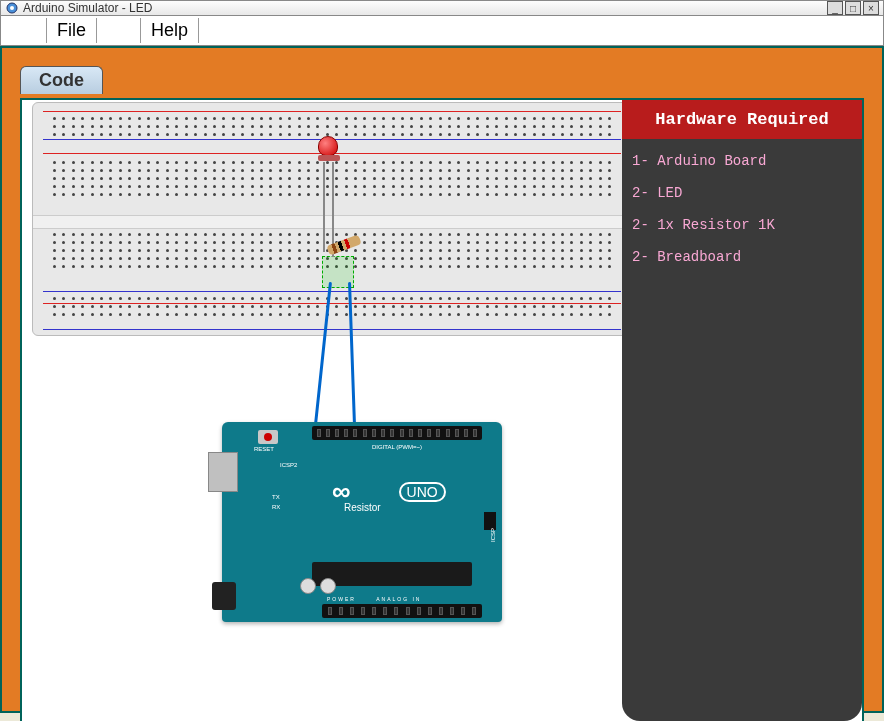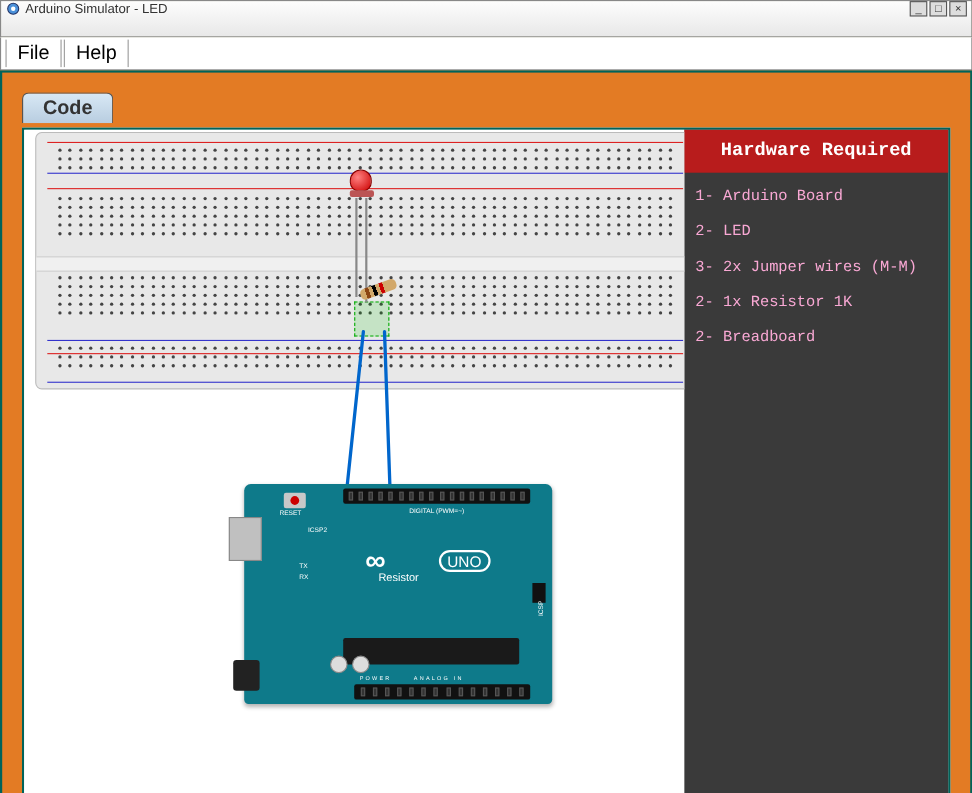--- a/index.html
+++ b/index.html
@@ -1,36 +1,36 @@
 <!DOCTYPE html>
 <html><head>
 <meta charset="utf-8">
 <style>
 * { box-sizing: border-box; margin: 0; padding: 0; }
 body { font-family: Tahoma, Arial, sans-serif; background: #ece9d8; width: 884px; height: 721px; overflow: hidden; }
 
-.titlebar { height: 34px; background: linear-gradient(to bottom, #fdfdfd, #e8e8e8); border: 1px solid #888; display: flex; align-items: flex-start; padding: 0 4px; font-size: 12px; color: #333; }
+.titlebar { height: 16px; background: linear-gradient(to bottom, #fdfdfd, #e8e8e8); border: 1px solid #888; display: flex; align-items: center; padding: 0 4px; font-size: 12px; color: #333; }
 .titlebar .icon { width: 14px; height: 14px; margin-right: 4px; display: inline-flex; align-items: center; justify-content: center; }
 .titlebar .spacer { flex: 1; }
 .titlebar .winbtn { width: 16px; height: 14px; border: 1px solid #555; background: #ddd; margin-left: 2px; display: flex; align-items: center; justify-content: center; font-size: 10px; cursor: pointer; }
 
 .menubar { height: 30px; background: #fff; border: 1px solid #888; border-top: none; display: flex; align-items: center; padding: 0 4px; }
 .menubar .menuitem { font-size: 18px; padding: 2px 10px; cursor: pointer; margin-right: 2px; }
-.menubar .menuitem.sep { border-left: 1px solid #999; border-right: 1px solid #999; }
+.menubar .menuitem.sep { border-left: 1px solid #999; border-right: 1px solid #999; margin-left: 41px; }
 
 .outer { border: 2px solid #00635a; background: #e37b24; padding: 18px; height: 667px; }
 
 .tabrow { display: flex; height: 28px; margin-bottom: 4px; }
 .tab { padding: 3px 18px; font-size: 18px; font-weight: bold; border: 1px solid #555; border-bottom: none; border-radius: 6px 6px 0 0; margin-right: 2px; cursor: pointer; background: linear-gradient(to bottom, #fdfdfd, #d8d8d8); color: #222; }
 .tab.active { background: linear-gradient(to bottom, #fff, #e8e8e8); }
 .tab.inactive { background: linear-gradient(to bottom, #d8e8f5, #b8cde0); color: #333; }
 
 .content { display: flex; height: 625px; border: 2px solid #00635a; background: #fff; }
 .canvas { flex: 1; position: relative; background: #fff; overflow: hidden; }
-.sidebar { width: 240px; background: #3a3a3a; display: flex; flex-direction: column; }
+.sidebar { width: 240px; background: #3a3a3a; display: flex; flex-direction: column; border-radius: 18px; }
 .sidehdr { background: #b81c1c; color: #fff; font-weight: bold; text-align: center; padding: 10px 4px; font-size: 17px; font-family: "Courier New", monospace; }
 .sideitems { padding: 14px 10px; }
 .sideitem { color: #f9a8d4; font-family: "Courier New", monospace; font-size: 14px; margin-bottom: 16px; }
 
 
 .breadboard { position: absolute; left: 10px; top: 2px; width: 600px; height: 234px; background: #e8e8e8; border-radius: 6px; border: 1px solid #bbb; }
 .rail { position: absolute; left: 10px; right: 10px; height: 1px; }
 .rail.red { background: #d22; }
 .rail.blue { background: #33c; }
 .holes-row { position: absolute; left: 20px; right: 20px; display: flex; justify-content: space-between; }
@@ -1186,19 +1186,18 @@
         <div class="icsp-lbl">ICSP</div>
       </div>
 
     </div>
 
     <div class="sidebar">
       <div class="sidehdr">Hardware Required</div>
       <div class="sideitems">
         <div class="sideitem">1- Arduino Board</div>
         <div class="sideitem">2- LED</div>
-        <div class="sideitem">3- 2x Jumper wires (M-M)</div>
         <div class="sideitem">2- 1x Resistor 1K</div>
         <div class="sideitem">2- Breadboard</div>
       </div>
     </div>
   </div>
 </div>
 
 </body></html>

